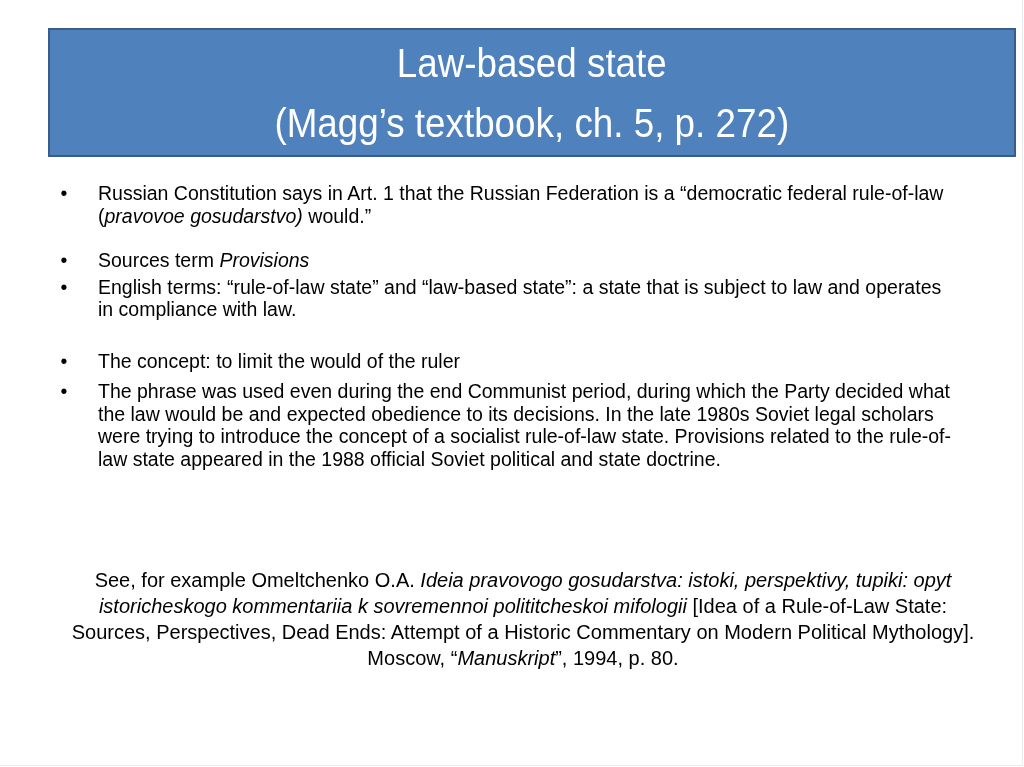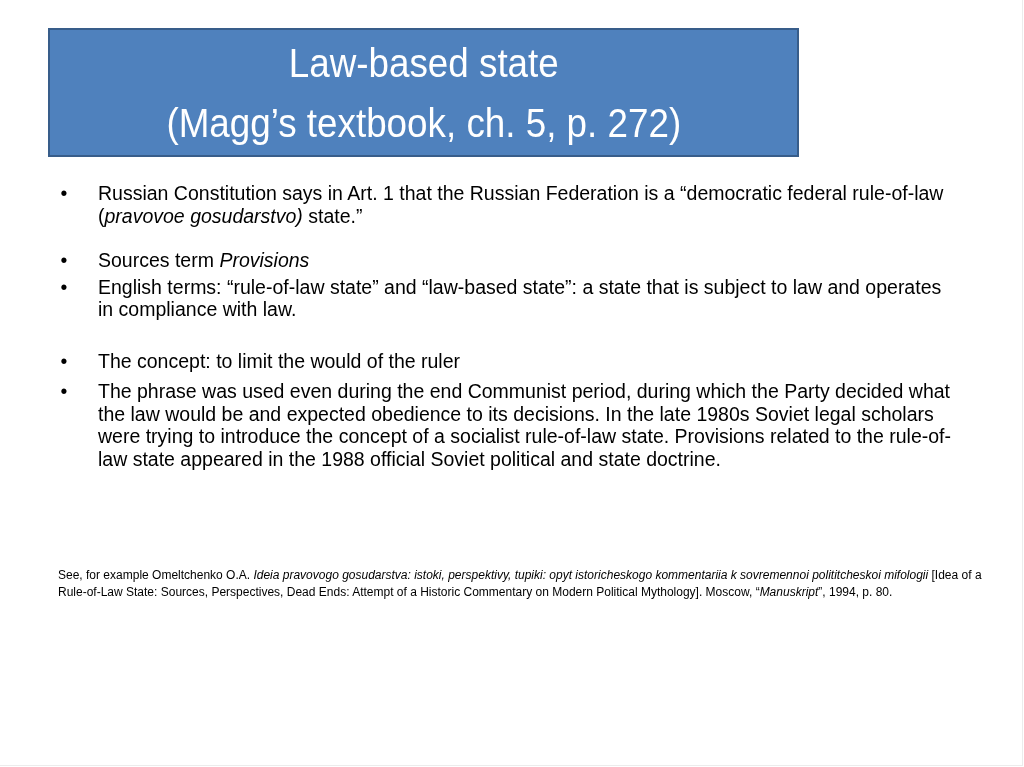--- a/index.html
+++ b/index.html
@@ -21,21 +21,21 @@
       width: 1022px;
       height: 765px;
       border-right: 1px solid #ececec;
       border-bottom: 1px solid #ececec;
       background: #ffffff;
     }
     .title-box {
       position: absolute;
       left: 48px;
       top: 28px;
-      width: 751px;
+      width: 968px;
       height: 129px;
       background: #4f81bd;
       border: 2px solid #385d8a;
       box-sizing: border-box;
       display: flex;
       flex-direction: column;
       align-items: center;
       justify-content: center;
       color: #ffffff;
       text-align: center;
@@ -70,40 +70,41 @@
     .bullet .text {
       display: block;
     }
     .gap-large { height: 22px; }
     .gap-small { height: 8px; }
     .citation {
       position: absolute;
       left: 58px;
       top: 567px;
       width: 930px;
-      font-size: 12px;
-      line-height: 17px;
+      font-size: 20px;
+      line-height: 26px;
+      text-align: center;
     }
     i { }
   </style>
 </head>
 <body>
 
 <div class="slide">
 
   <div class="title-box">
     <div class="title-line">Law-based state</div>
     <div class="title-line">(Magg’s textbook, ch. 5, p. 272)</div>
   </div>
 
   <div class="content">
 
     <div class="bullet">
       <span class="dot">•</span>
-      <span class="text"><span>Russian Constitution says in Art. 1 that the Russian Federation is a “democratic federal rule-of-law (</span><i>pravovoe gosudarstvo)</i><span> state.”</span></span>
+      <span class="text"><span>Russian Constitution says in Art. 1 that the Russian Federation is a “democratic federal rule-of-law (</span><i>pravovoe gosudarstvo)</i><span> would.”</span></span>
     </div>
 
     <div class="gap-large"></div>
 
     <div class="bullet">
       <span class="dot">•</span>
       <span class="text"><span>Sources term </span><i>Provisions</i></span>
     </div>
 
     <div class="gap-small" style="height:4px"></div>

